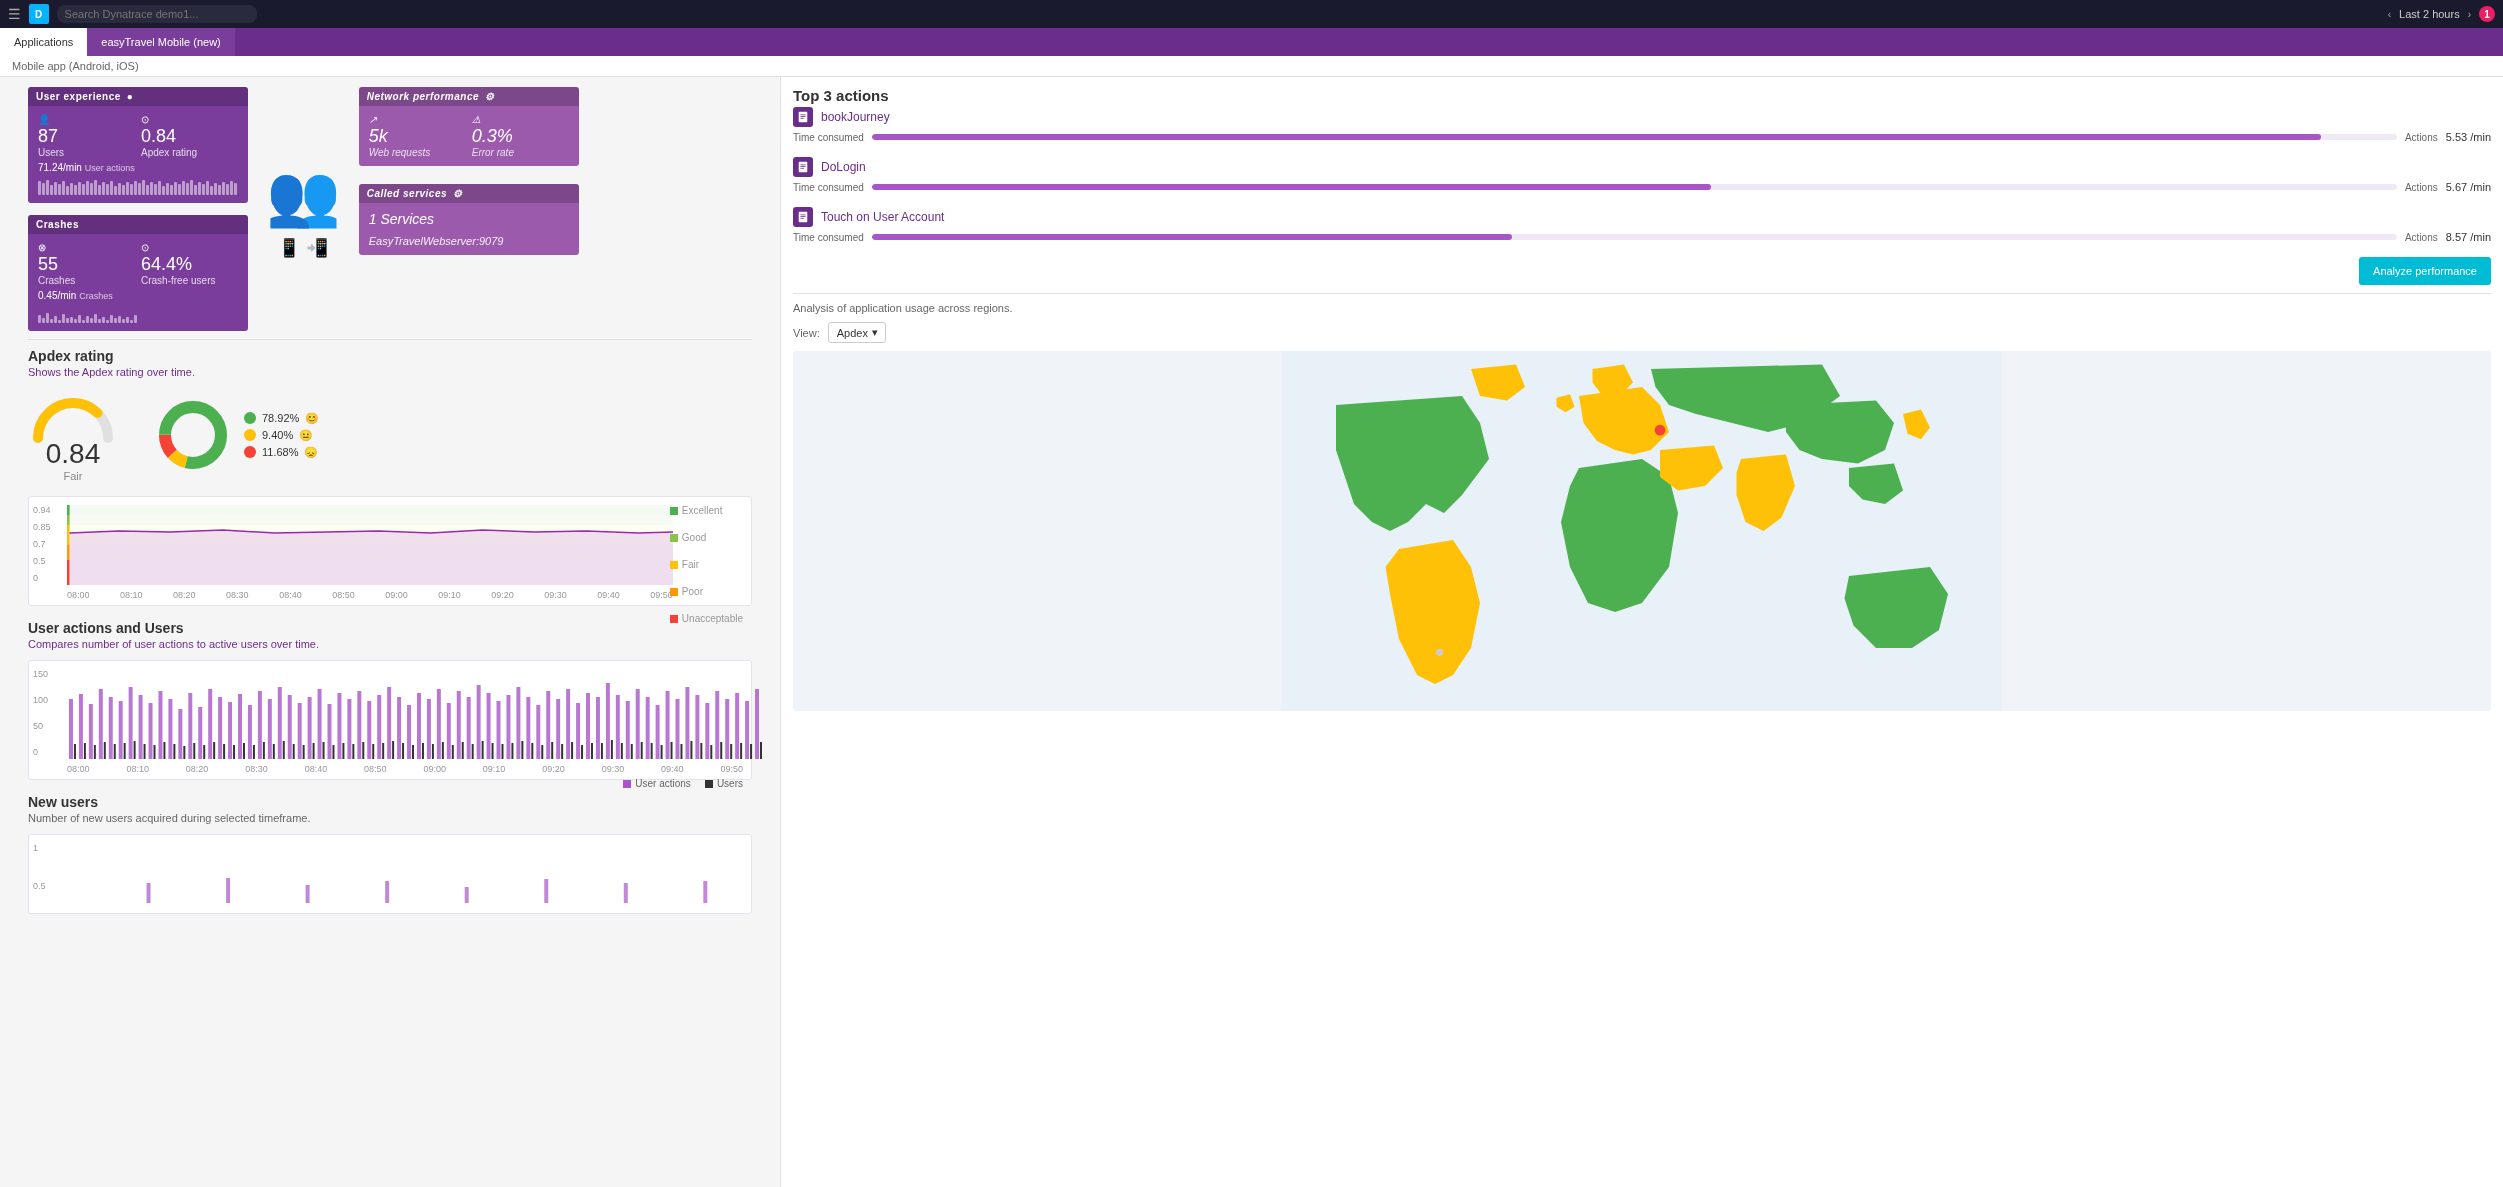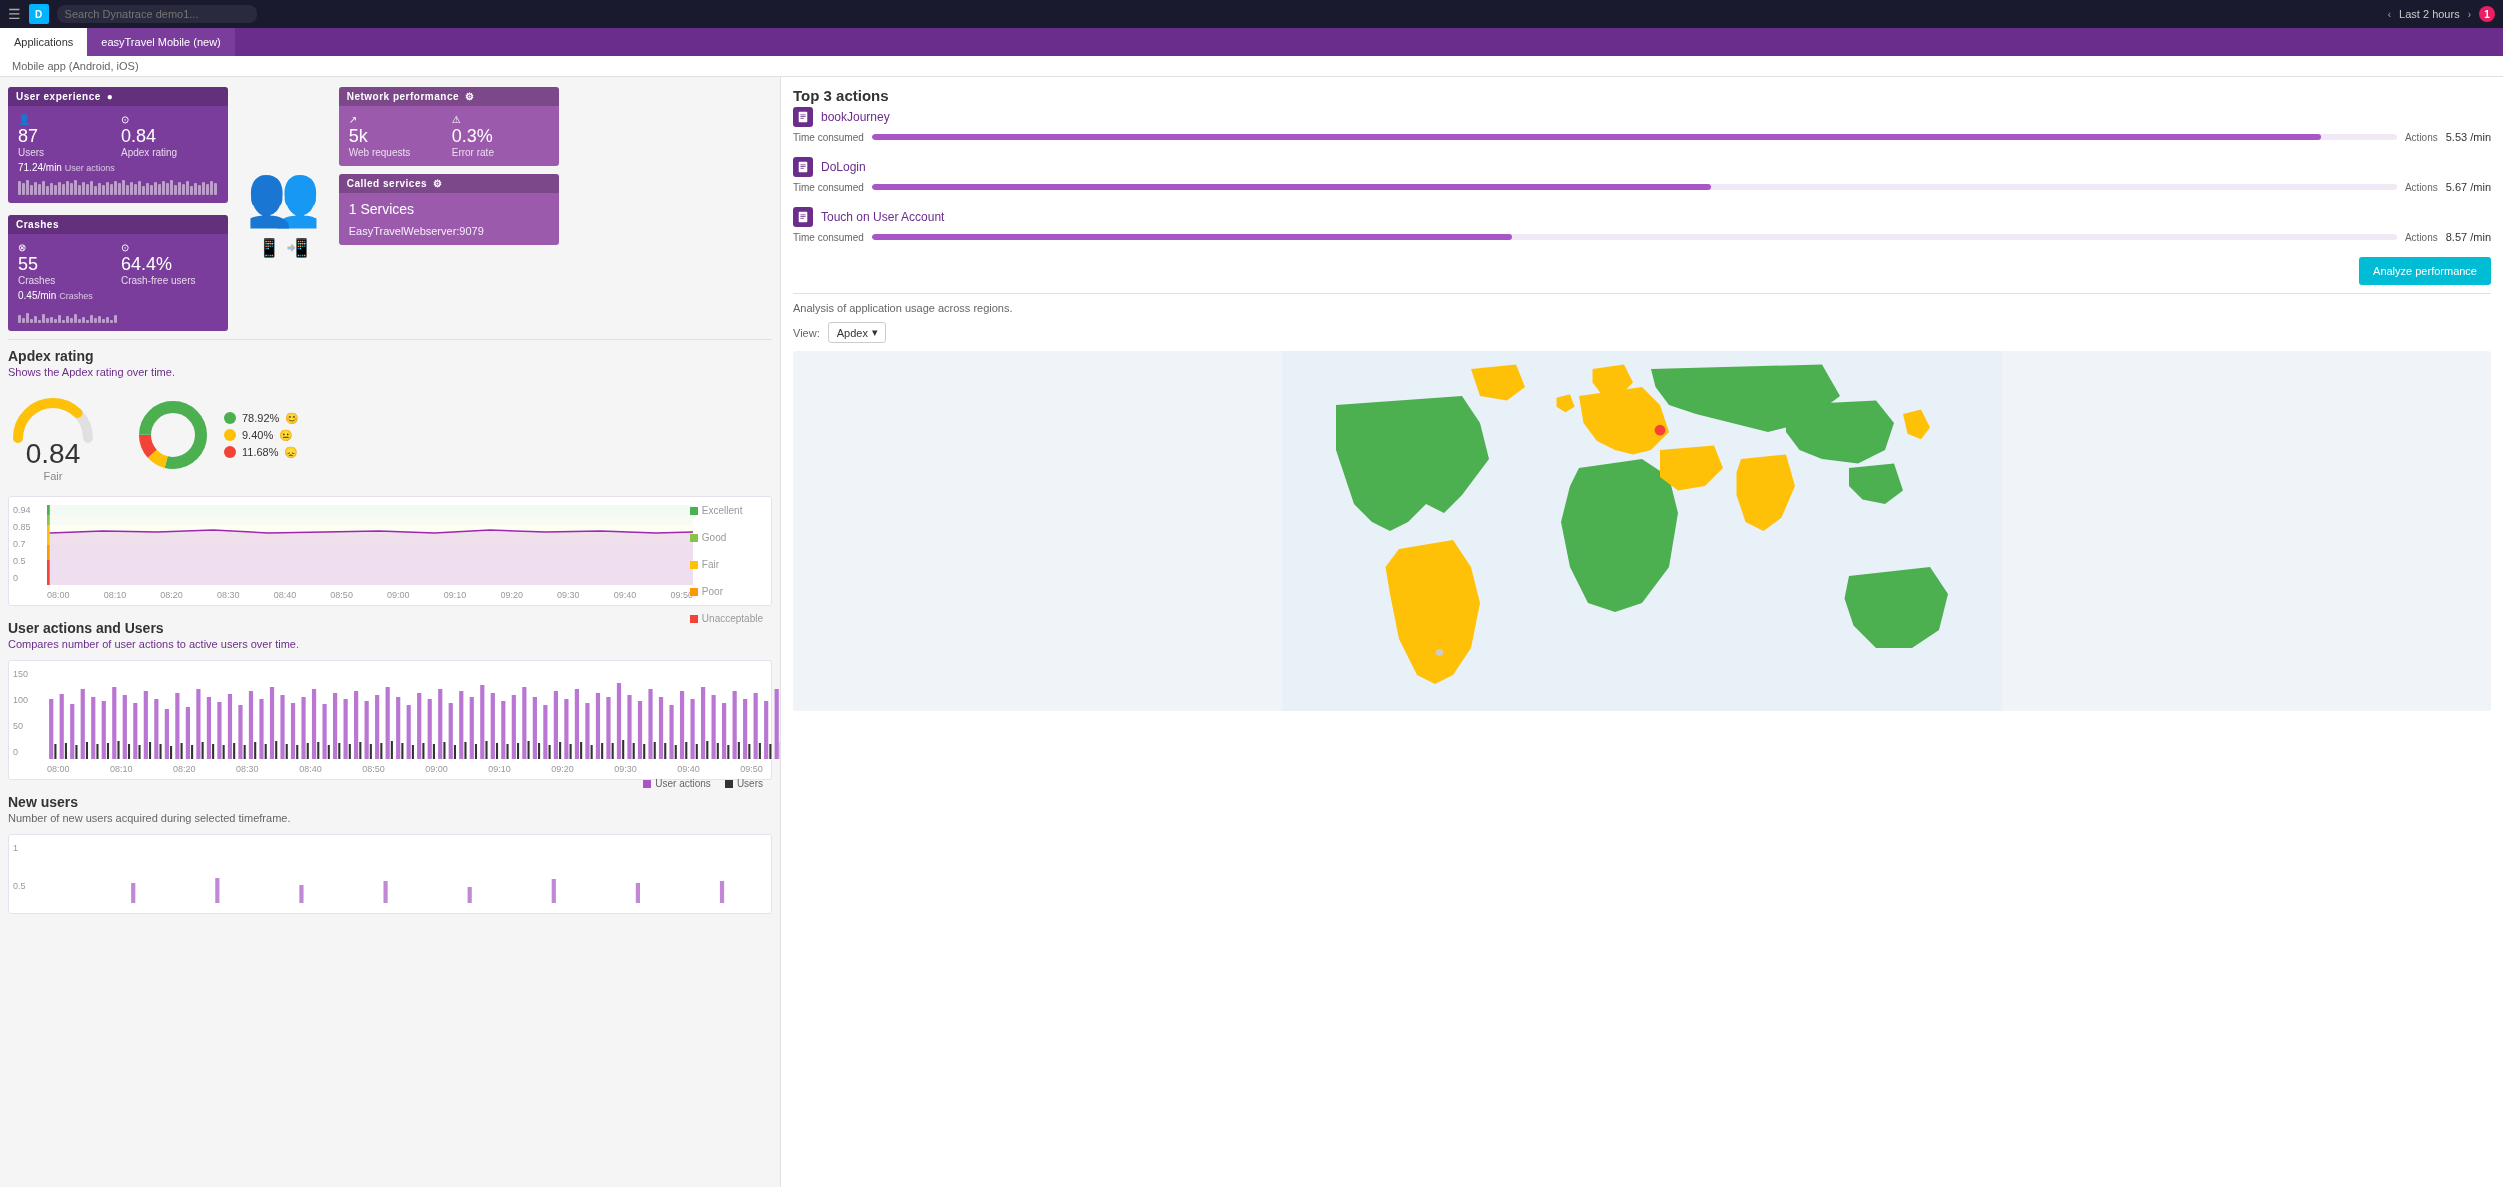--- a/index.html
+++ b/index.html
@@ -19,21 +19,21 @@
     .tab-bar { background: #6b2d8b; height: 28px; display: flex; align-items: center; padding: 0; }
     .tab-item { padding: 0 14px; height: 28px; display: flex; align-items: center; font-size: 11px; color: #e0c0f0; cursor: pointer; }
     .tab-item.active { background: #fff; color: #333; font-weight: 500; }
     .tab-item.purple-active { background: #7b3d9b; color: #fff; }
 
     
     .breadcrumb { background: #fff; padding: 4px 12px; font-size: 11px; color: #666; border-bottom: 1px solid #e0e0e0; }
 
     
     .main-layout { display: flex; height: calc(100vh - 56px - 20px); overflow: hidden; }
-    .left-panel { width: 780px; padding: 10px 8px; overflow-y: auto; flex-shrink: 0; }
+    .left-panel { width: 780px; padding: 10px 28px; overflow-y: auto; flex-shrink: 0; }
     .right-panel { flex: 1; padding: 10px 12px; overflow-y: auto; border-left: 1px solid #e0e0e0; background: #fff; }
     .card { border-radius: 3px; overflow: hidden; }
     .card-purple { background: #7b3d9b; color: #fff; }
     .card-light-purple { background: #9c5aad; color: #fff; }
     .card-header { background: rgba(0,0,0,0.2); padding: 4px 8px; font-size: 10px; font-weight: 600; letter-spacing: 0.5px; display: flex; align-items: center; gap: 6px; }
     .card-body { padding: 8px 10px; }
     .metric-grid { display: grid; grid-template-columns: 1fr 1fr; gap: 6px; }
     .metric-item { }
     .metric-value { font-size: 18px; font-weight: 300; }
     .metric-label { font-size: 10px; opacity: 0.8; }
@@ -110,21 +110,21 @@
     
     .new-users-section { margin-top: 10px; }
 
     
     .line-svg { width: 100%; height: 80px; }
 
     .divider { height: 1px; background: #e0e0e0; margin: 8px 0; }
 
     .overview-cards-area { display: flex; gap: 8px; }
     .left-cards { display: flex; flex-direction: column; gap: 6px; }
-    .right-cards { display: flex; flex-direction: column; gap: 2px; }
+    .right-cards { display: flex; flex-direction: column; gap: 12px; font-style: italic; }
   </style>
 </head>
 <body>
 
 <div class="top-nav">
   <span class="hamburger">☰</span>
   <div class="nav-logo">D</div>
   <input class="search-bar" placeholder="Search Dynatrace demo1..." style="">
   <div class="nav-spacer"></div>
   <span class="chevron">‹</span>

